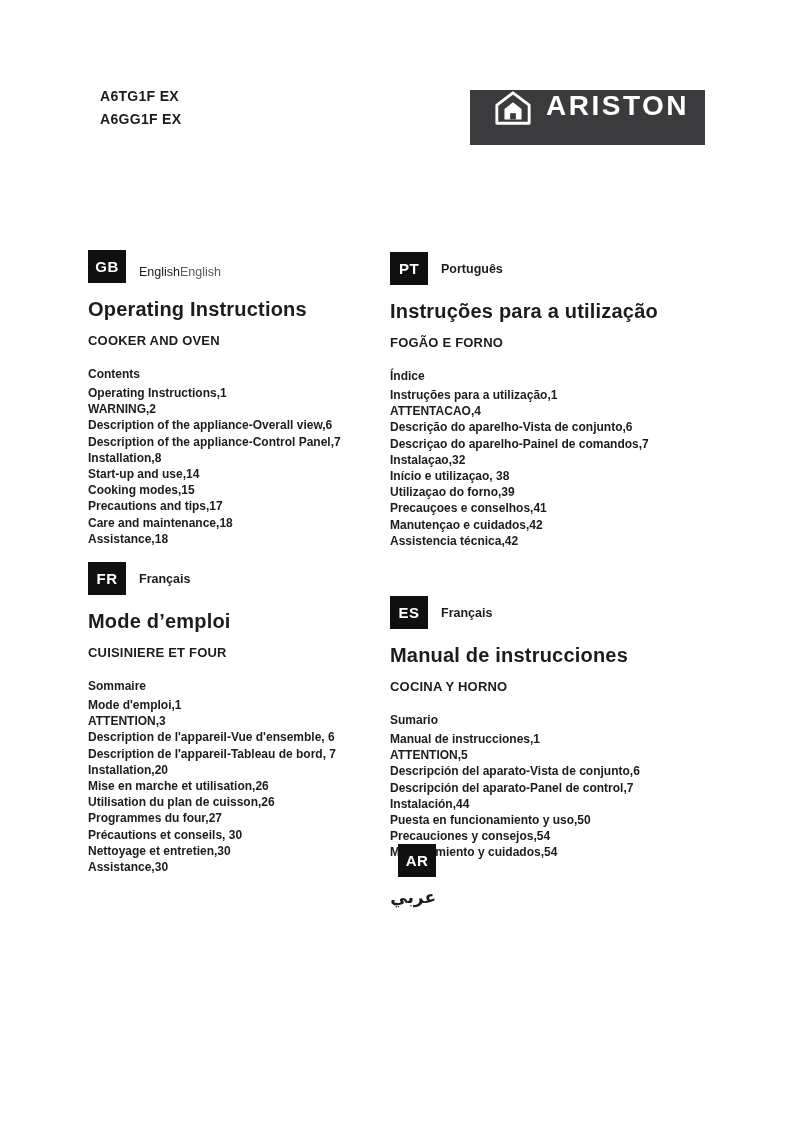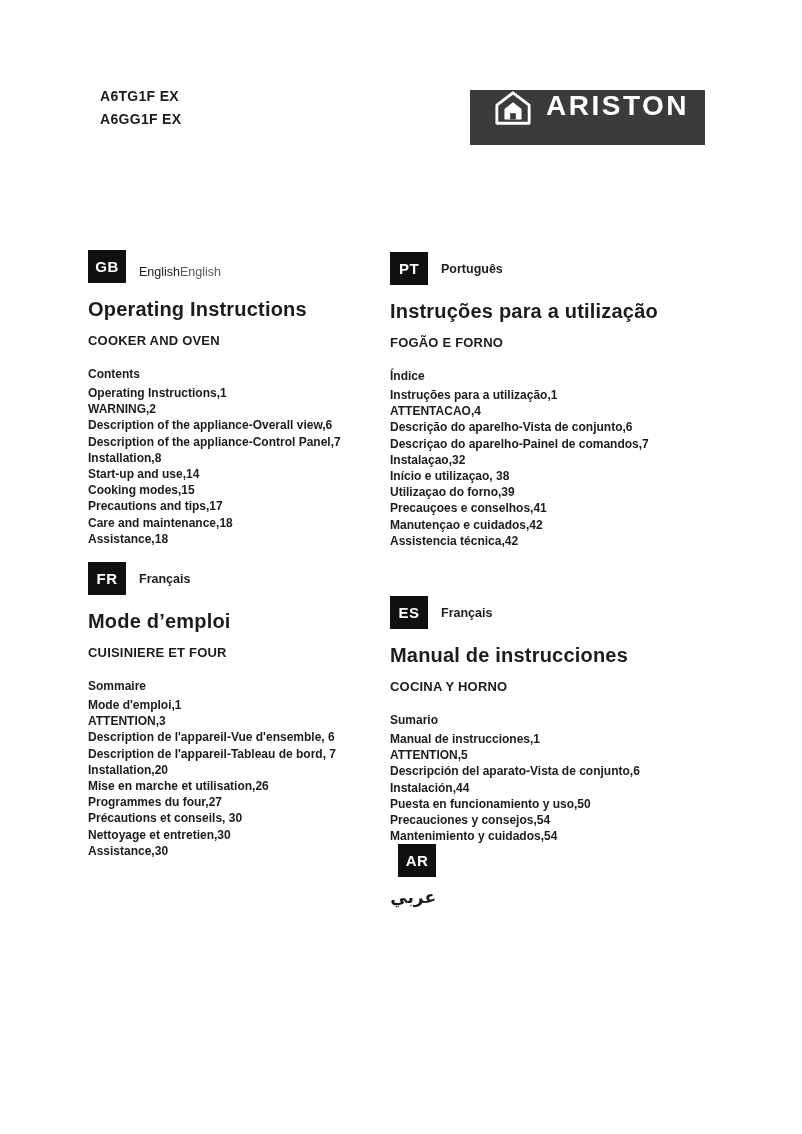--- a/index.html
+++ b/index.html
@@ -149,39 +149,41 @@
   <h1 class="sec-title">Mode d’emploi</h1>
   <h2 class="sec-sub">CUISINIERE ET FOUR</h2>
   <h3 class="toc-head">Sommaire</h3>
   <ul class="toc">
     <li>Mode d'emploi,1</li>
     <li>ATTENTION,3</li>
     <li>Description de l'appareil-Vue d'ensemble, 6</li>
     <li>Description de l'appareil-Tableau de bord, 7</li>
     <li>Installation,20</li>
     <li>Mise en marche et utilisation,26</li>
+    <li>Utilisation du plan de cuisson,26</li>
     <li>Programmes du four,27</li>
     <li>Précautions et conseils, 30</li>
     <li>Nettoyage et entretien,30</li>
     <li>Assistance,30</li>
   </ul>
 </section>
 
 <section class="sec" id="sec-es">
   <div class="lang-row">
     <div class="badge">ES</div>
     <div class="lang-label">Français</div>
   </div>
   <h1 class="sec-title">Manual de instrucciones</h1>
   <h2 class="sec-sub">COCINA Y HORNO</h2>
   <h3 class="toc-head">Sumario</h3>
   <ul class="toc">
     <li>Manual de instrucciones,1</li>
     <li>ATTENTION,5</li>
     <li>Descripción del aparato-Vista de conjunto,6</li>
+    <li>Descripción del aparato-Panel de control,7</li>
     <li>Instalación,44</li>
     <li>Puesta en funcionamiento y uso,50</li>
     <li>Precauciones y consejos,54</li>
     <li>Mantenimiento y cuidados,54</li>
   </ul>
 </section>
 
 <section class="sec" id="sec-ar">
   <div class="badge">AR</div>
   <div class="arabic-label">عربي</div>

